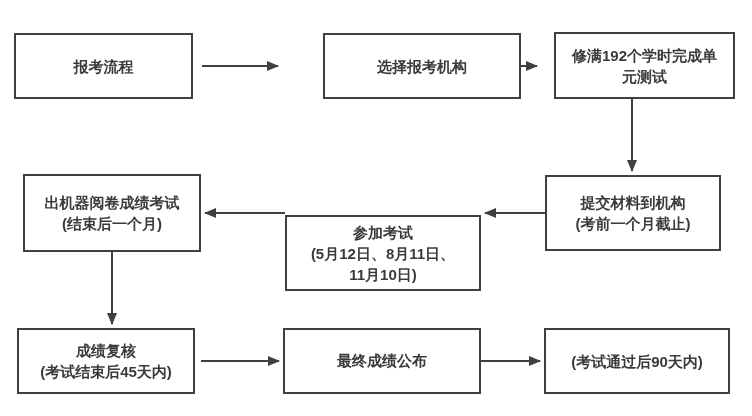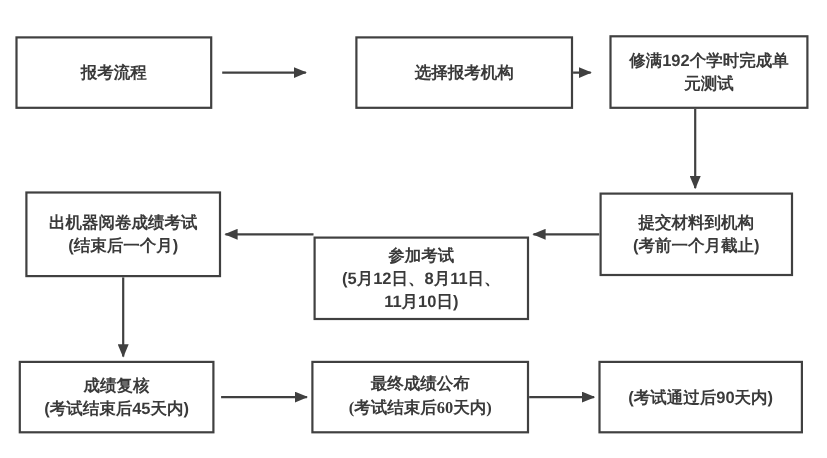--- a/index.html
+++ b/index.html
@@ -97,20 +97,19 @@
     <div>(结束后一个月)</div>
   </div>
 
   <div class="node n-score-review">
     <div>成绩复核</div>
     <div>(考试结束后45天内)</div>
   </div>
 
   <div class="node n-final-score">
     <div>最终成绩公布</div>
-    <div>(考试结束后60天内)</div>
   </div>
 
   <div class="node n-certificate">
     <div>(考试通过后90天内)</div>
   </div>
 
 </div>
 
 </body></html>

